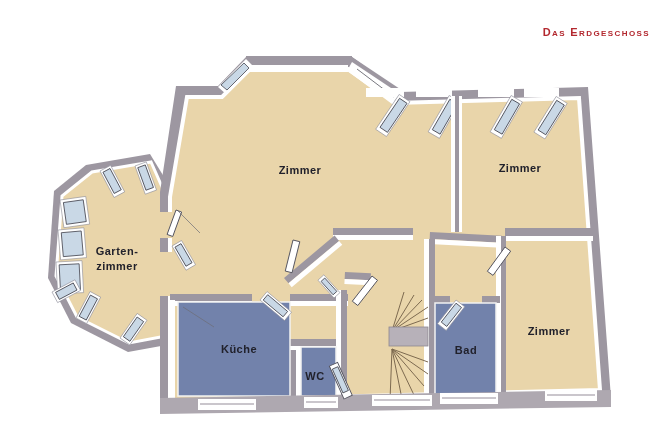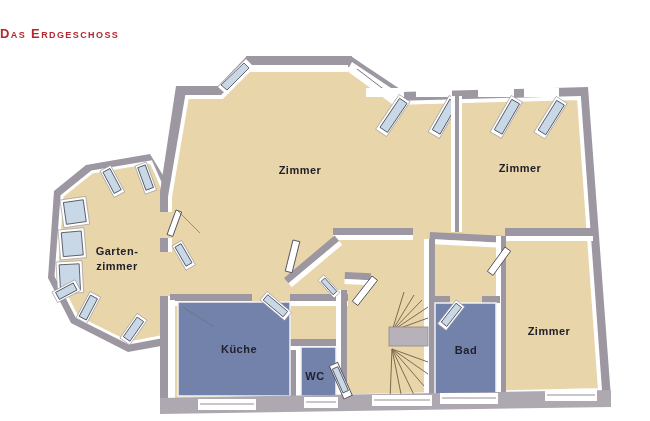--- a/index.html
+++ b/index.html
@@ -3,22 +3,22 @@
 <meta charset="utf-8">
 <style>
   :root{
     --background:#ffffff; --title:#b3282f; --floor_beige:#e9d5aa; --floor_blue:#7282ab;
     --wall:#9d97a1; --wall_light:#aea8b0; --wall_face:#ffffff; --glass:#c9d8e6;
     --frame:#45454f; --label_ink:#21212b; --landing:#b7b1b9; --tread:#7d6a50;
   }
   html,body{margin:0;padding:0;background:var(--background);}
   .stage{position:relative;width:650px;height:421px;overflow:hidden;
          font-family:"Liberation Sans",sans-serif;background:var(--background);}
-  h1.title{position:absolute;top:26px;left:0;right:0;margin:0;text-align:left;
-           font-size:13px;font-weight:700;letter-spacing:1.4px;font-variant:small-caps;
+  h1.title{position:absolute;top:26px;left:0;right:0;margin:0;text-align:right;
+           font-size:11px;font-weight:700;letter-spacing:1.4px;font-variant:small-caps;
            color:var(--title);}
   svg{position:absolute;inset:0;}
   .wall{fill:var(--wall);}
   .wall-light{fill:var(--wall_light);}
   .face{fill:var(--wall_face);}
   .f-beige{fill:var(--floor_beige);}
   .f-blue{fill:var(--floor_blue);}
   .glass{fill:var(--glass);stroke:var(--frame);stroke-width:.8;}
   .pane-frame{fill:var(--wall_face);stroke:#8f8f9a;stroke-width:.6;}
   .door{fill:var(--wall_face);stroke:#53535e;stroke-width:.9;}

